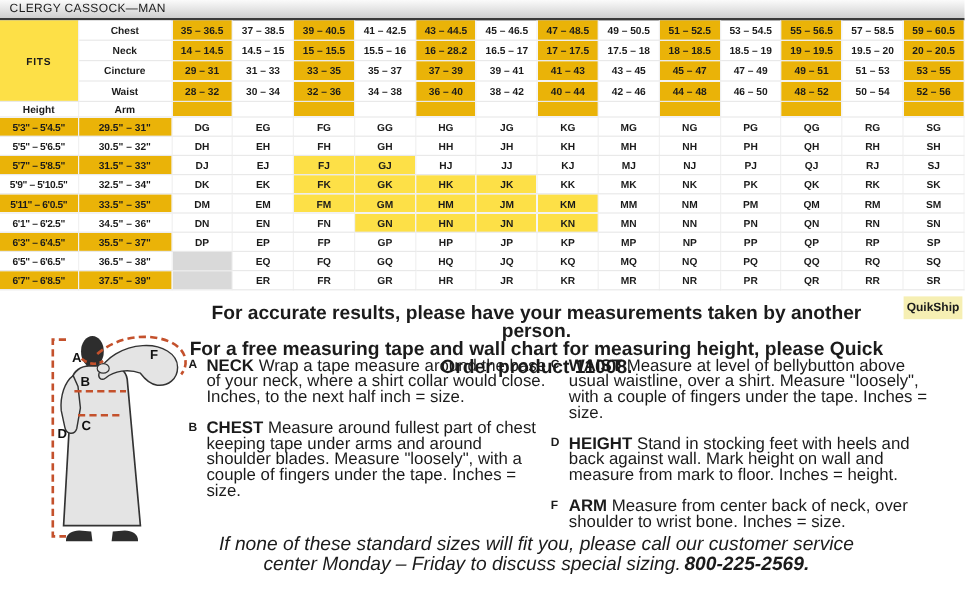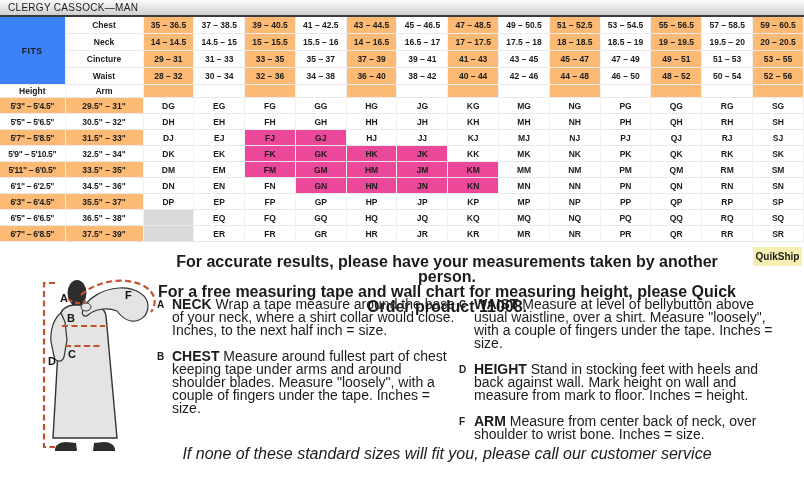--- a/index.html
+++ b/index.html
@@ -15,25 +15,25 @@
     display:flex; align-items:center; padding-left:8px;
   }
   .titlebar .title { font-size:10px; font-weight:normal; letter-spacing:.3px; }
   
   table.size-table { width:804px; table-layout:fixed; border-collapse:collapse; }
   table.size-table td {
     padding:0; text-align:center; font-weight:bold; font-size:8.5px;
     color:#1b1b1b; border-right:1px solid #f1f1f1; border-bottom:1px solid #e9e9e9;
     white-space:nowrap; overflow:hidden;
   }
-  td.cream { background:#fdba74; border-right-color:#fff; border-bottom-color:#fff; }
-  td.fits  { background:#3b82f6; font-size:10px; letter-spacing:.6px;
+  td.cream { background:#eab308; border-right-color:#fff; border-bottom-color:#fff; }
+  td.fits  { background:#fde047; font-size:10px; letter-spacing:.6px;
              border-right-color:#fff; border-bottom-color:#fff; }
   td.rowlabel { text-align:right; padding-right:7px; font-size:9.5px; background:#fff; }
-  td.hl    { background:#ec4899; border-right-color:#fff; border-bottom-color:#fff; }
+  td.hl    { background:#fde047; border-right-color:#fff; border-bottom-color:#fff; }
   td.empty { background:#d9d9d9; border-right-color:#d9d9d9; border-bottom-color:#d9d9d9; }
   td.h-label { text-align:left; padding-left:5px; font-size:9.5px; }
   td.a-label { font-size:9.5px; }
   td.height-cell { text-align:left; padding-left:7px; letter-spacing:-.3px; }
   tr.hrow td  { height:16px; }
   tr.harow td { height:12px; }
   tr.brow td  { height:15px; }
   
   .quikship {
     position:absolute; left:753px; top:247px; width:49px; height:19px;
@@ -95,21 +95,21 @@
           <td class="range cream">55 – 56.5</td>
           <td class="range">57 – 58.5</td>
           <td class="range cream">59 – 60.5</td>
         </tr>
         <tr class="hrow">
           <td class="rowlabel">Neck</td>
           <td class="range cream">14 – 14.5</td>
           <td class="range">14.5 – 15</td>
           <td class="range cream">15 – 15.5</td>
           <td class="range">15.5 – 16</td>
-          <td class="range cream">14 – 16.5</td>
+          <td class="range cream">16 – 28.2</td>
           <td class="range">16.5 – 17</td>
           <td class="range cream">17 – 17.5</td>
           <td class="range">17.5 – 18</td>
           <td class="range cream">18 – 18.5</td>
           <td class="range">18.5 – 19</td>
           <td class="range cream">19 – 19.5</td>
           <td class="range">19.5 – 20</td>
           <td class="range cream">20 – 20.5</td>
         </tr>
         <tr class="hrow">
@@ -369,15 +369,18 @@
         <div class="txt"><b>HEIGHT </b>Stand in stocking feet with heels and back against wall. Mark height on wall and measure from mark to floor. Inches = height.</div>
       </div>
       <div class="inst-item">
         <div class="ltr">F</div>
         <div class="txt"><b>ARM </b>Measure from center back of neck, over shoulder to wrist bone. Inches = size.</div>
       </div>
     </div>
 
   <div class="footer">
     <div>If none of these standard sizes will fit you, please call our customer service</div>
+    <div>
+      <span>center Monday – Friday to discuss special sizing.</span><b class="phone">800-225-2569.</b>
+    </div>
   </div>
 
 </div>
 
 </body></html>

